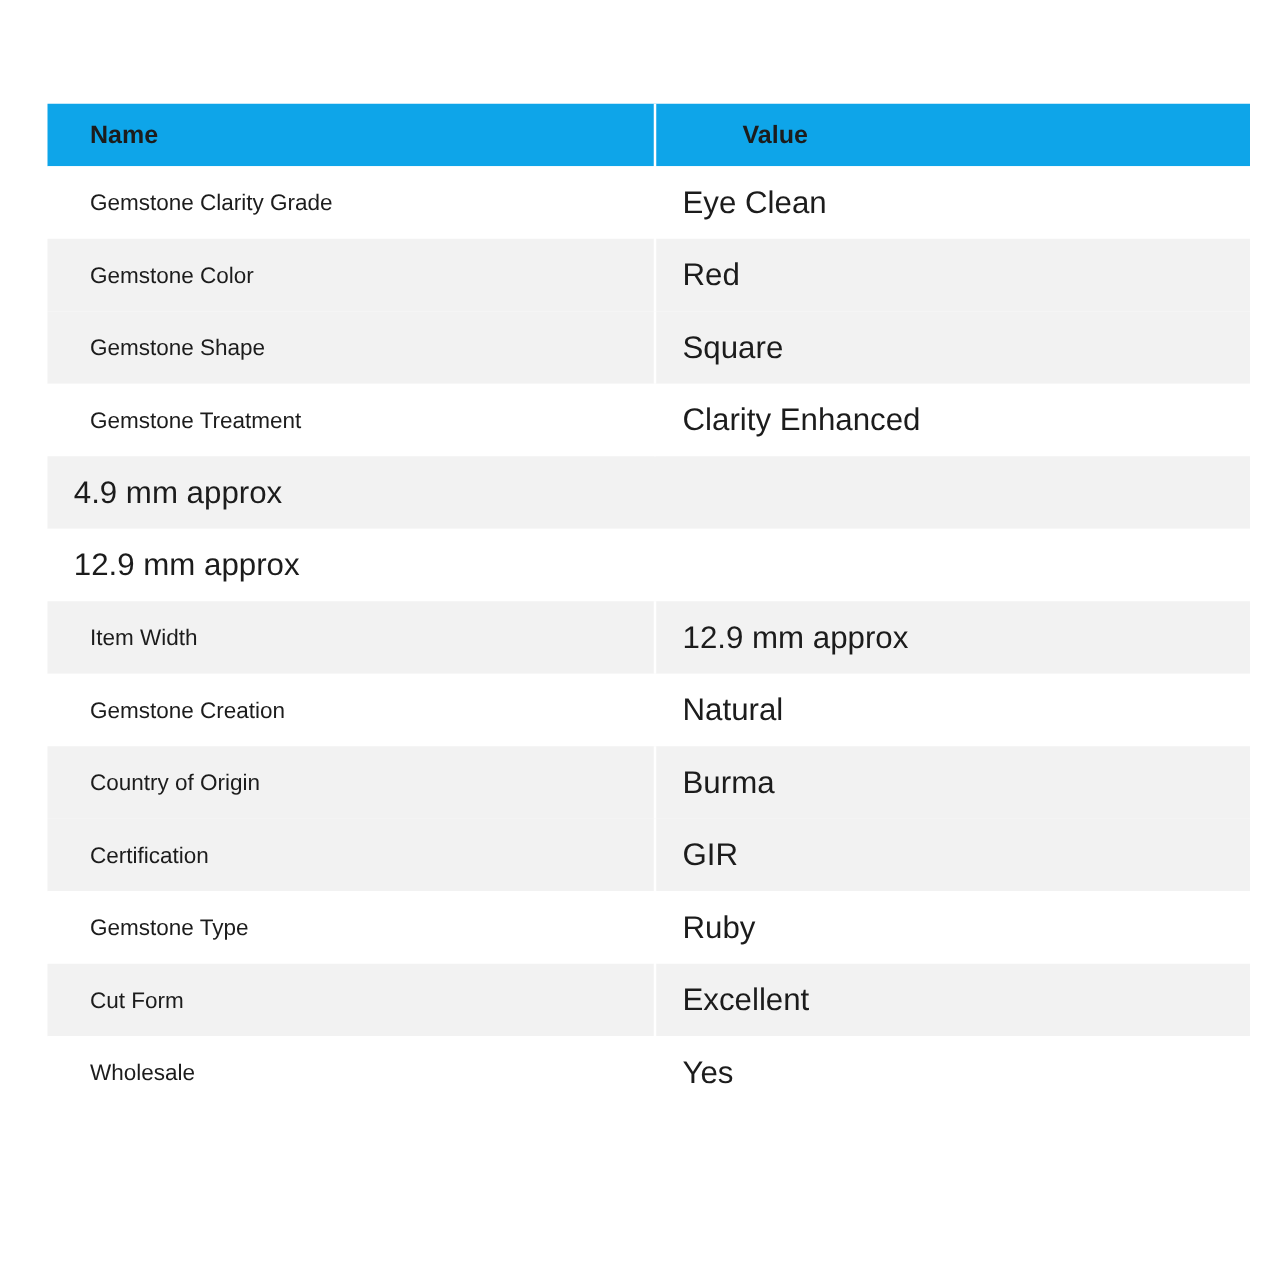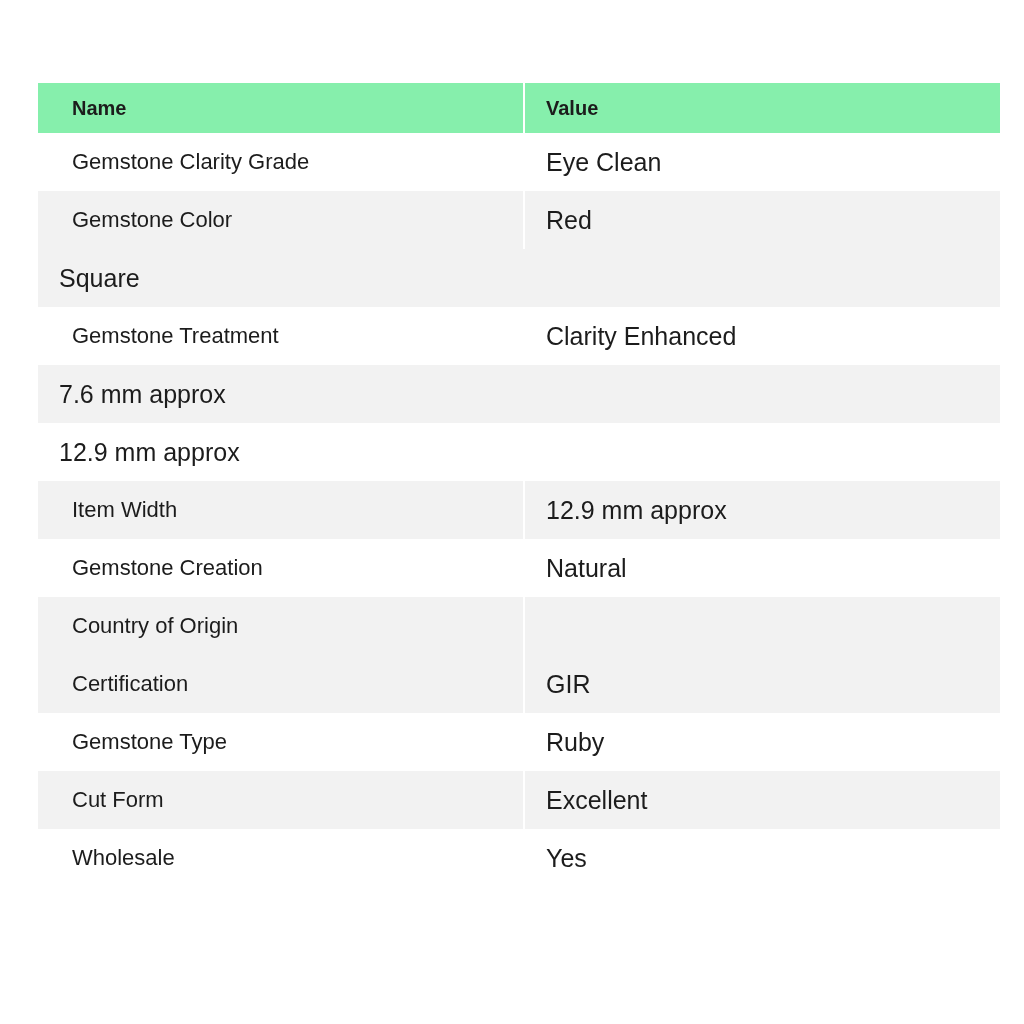--- a/index.html
+++ b/index.html
@@ -13,37 +13,38 @@
   }
   .spec-table {
     position: absolute;
     left: 38px;
     top: 83px;
     width: 962px;
   }
   .header-row {
     display: flex;
     height: 50px;
-    background: #86efac;
+    background: #0ea5e9;
+    gap: 48px;
   }
   .row {
     display: flex;
     height: 58px;
     background: #ffffff;
   }
   .row.alt {
     background: #f2f2f2;
   }
   .cell-name {
     width: 487px;
     display: flex;
     align-items: center;
     padding-left: 34px;
     border-right: 2px solid #ffffff;
-    font-size: 22px;
+    font-size: 18px;
   }
   .cell-value {
     flex: 1;
     display: flex;
     align-items: center;
     padding-left: 21px;
     font-size: 25px;
   }
   .header-row .cell-name,
   .header-row .cell-value {
@@ -66,48 +67,50 @@
     <div class="cell-value">Eye Clean</div>
   </div>
 
   <div class="row alt">
     <div class="cell-name">Gemstone Color</div>
     <div class="cell-value">Red</div>
   </div>
 
 
   <div class="row alt">
+    <div class="cell-name">Gemstone Shape</div>
     <div class="cell-value">Square</div>
   </div>
 
   <div class="row">
     <div class="cell-name">Gemstone Treatment</div>
     <div class="cell-value">Clarity Enhanced</div>
   </div>
 
   <div class="row alt">
-    <div class="cell-value">7.6 mm approx</div>
+    <div class="cell-value">4.9 mm approx</div>
   </div>
 
   <div class="row">
     <div class="cell-value">12.9 mm approx</div>
   </div>
 
   <div class="row alt">
     <div class="cell-name">Item Width</div>
     <div class="cell-value">12.9 mm approx</div>
   </div>
 
   <div class="row">
     <div class="cell-name">Gemstone Creation</div>
     <div class="cell-value">Natural</div>
   </div>
 
   <div class="row alt">
     <div class="cell-name">Country of Origin</div>
+    <div class="cell-value">Burma</div>
   </div>
 
 
   <div class="row alt">
     <div class="cell-name">Certification</div>
     <div class="cell-value">GIR</div>
   </div>
 
   <div class="row">
     <div class="cell-name">Gemstone Type</div>

